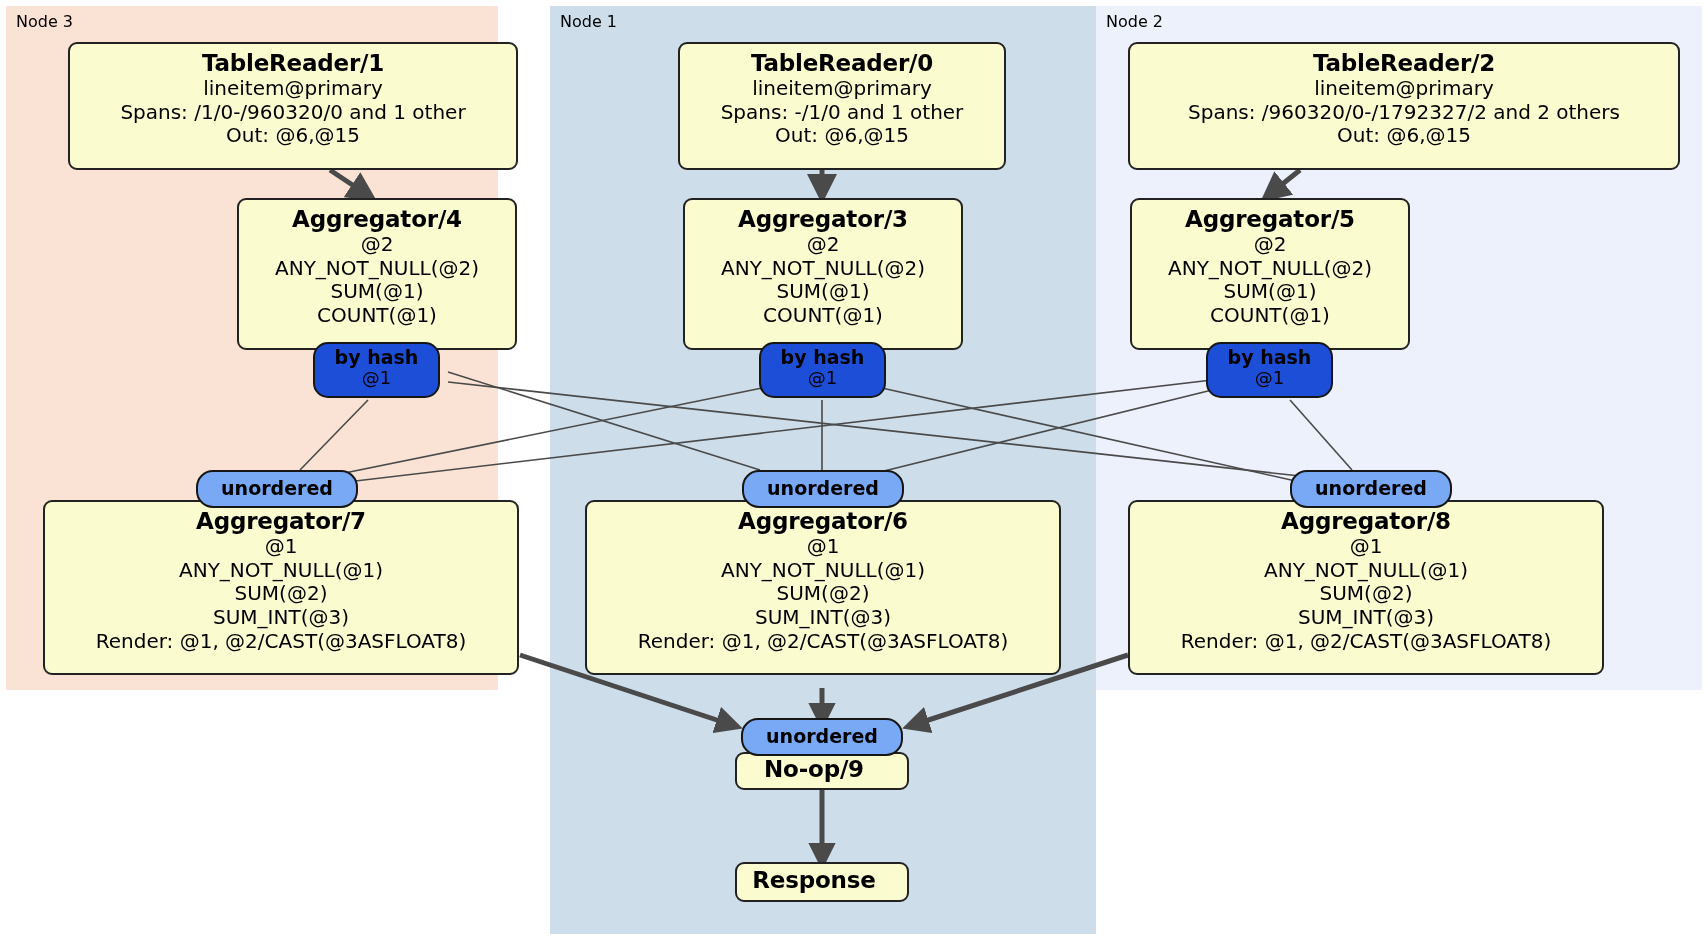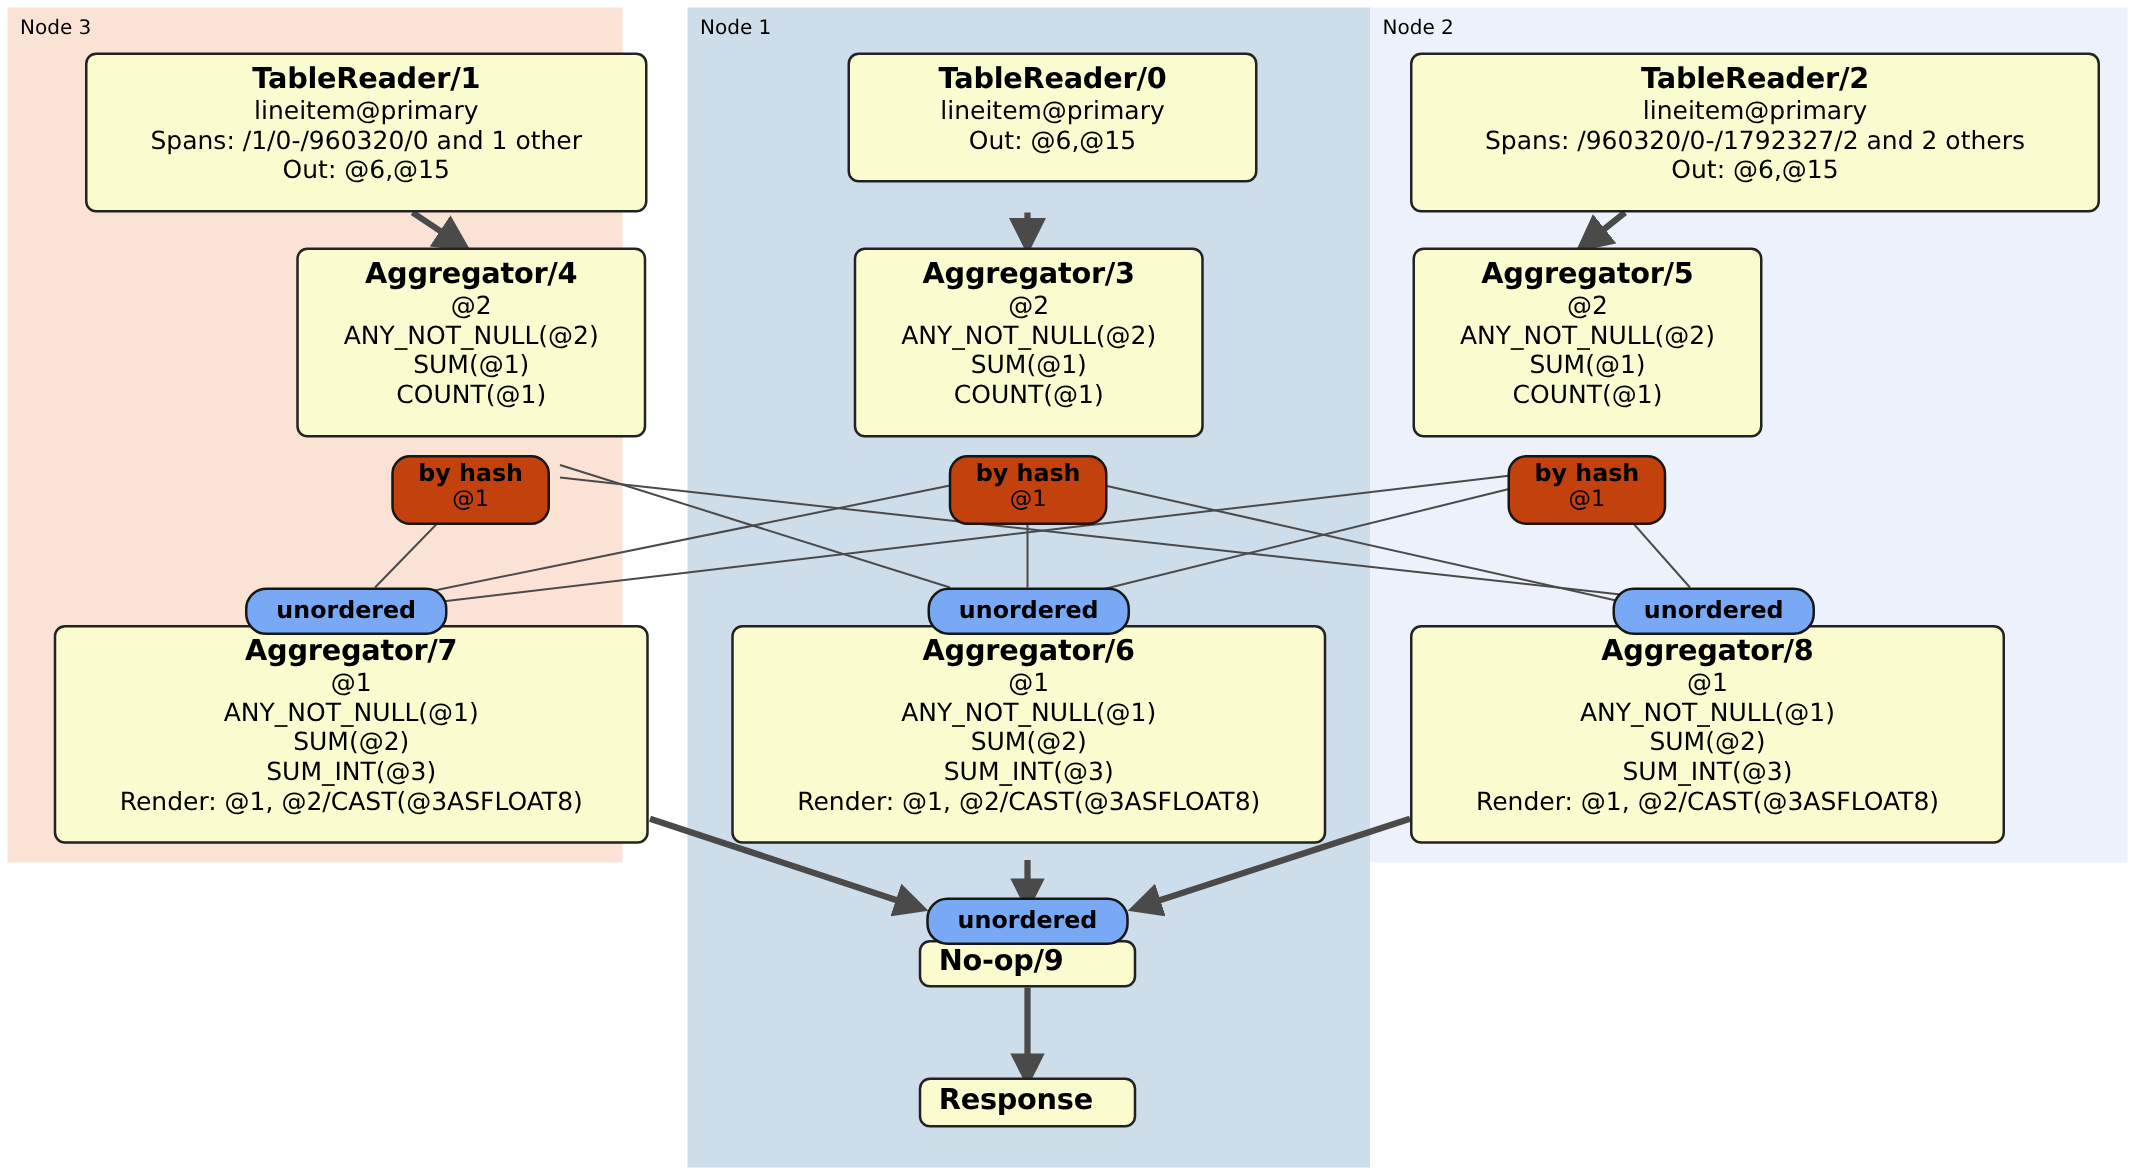--- a/index.html
+++ b/index.html
@@ -52,38 +52,38 @@
   }
   .box .line {
     font-size: 20px;
     white-space: nowrap;
     font-weight: normal;
   }
   .box.compact {
     padding: 4px 30px 6px 14px;
     display: flex;
     align-items: center;
+    justify-content: center;
   }
 
   
   .pill {
     position: absolute;
     box-sizing: border-box;
     border: 2px solid #161616;
     border-radius: 14px;
     text-align: center;
     z-index: 8;
     color: #000;
     line-height: 1.12;
     padding: 3px 10px 4px 10px;
   }
   .pill.hash {
-    background: #c2410c;
+    background: #1d4ed8;
     border-radius: 15px;
-    margin-top: 22px;
   }
   .pill.unord {
     background: #79a9f4;
     border-radius: 17px;
     display: flex;
     align-items: center;
     justify-content: center;
   }
   .pill .plabel {
     font-weight: bold;
@@ -159,20 +159,21 @@
   <div class="box" style="left:68px; top:42px; width:450px;">
     <div class="title">TableReader/1</div>
     <div class="line">lineitem@primary</div>
     <div class="line">Spans: /1/0-/960320/0 and 1 other</div>
     <div class="line">Out: @6,@15</div>
   </div>
 
   <div class="box" style="left:658px; top:42px; width:328px;margin-left:20px;">
     <div class="title">TableReader/0</div>
     <div class="line">lineitem@primary</div>
+    <div class="line">Spans: -/1/0 and 1 other</div>
     <div class="line">Out: @6,@15</div>
   </div>
 
   <div class="box" style="left:1128px; top:42px; width:552px;">
     <div class="title">TableReader/2</div>
     <div class="line">lineitem@primary</div>
     <div class="line">Spans: /960320/0-/1792327/2 and 2 others</div>
     <div class="line">Out: @6,@15</div>
   </div>
 

